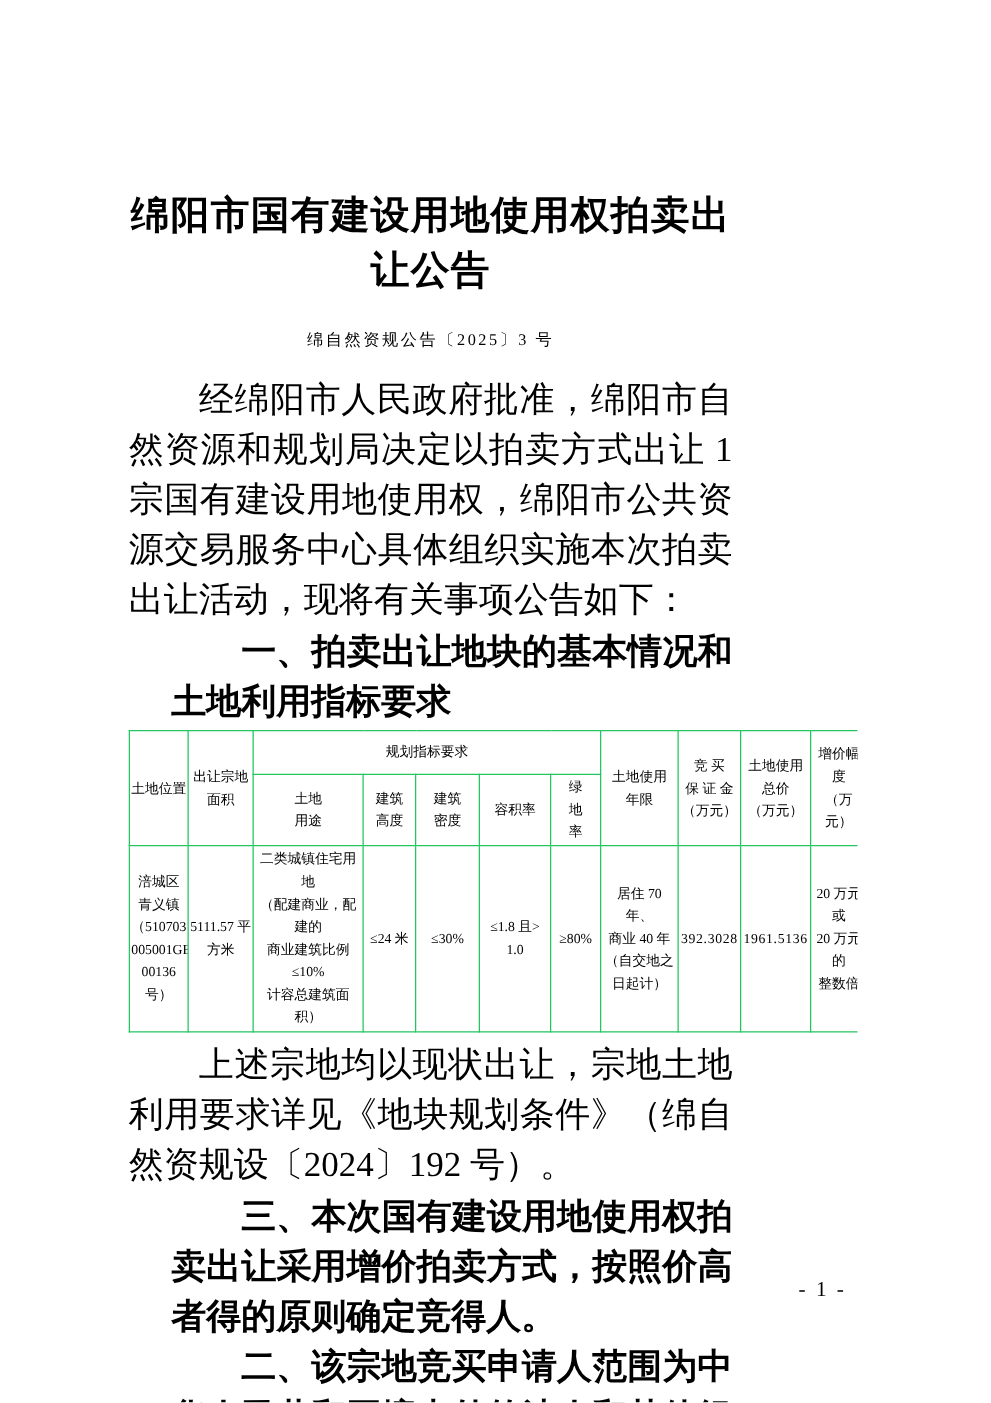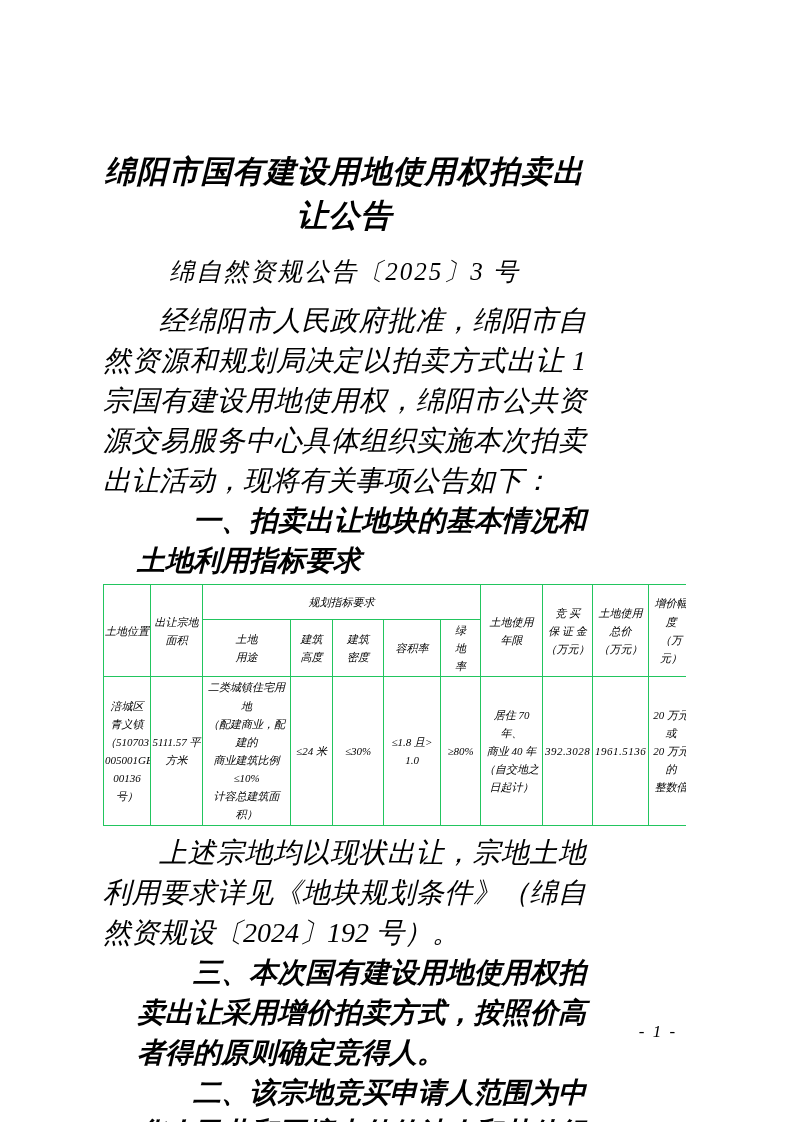--- a/index.html
+++ b/index.html
@@ -4,32 +4,31 @@
 <style>
   html, body { margin:0; padding:0; background:#ffffff; }
   .page {
     position:relative;
     width:686px; height:1122px;
     background:#ffffff; color:#000;
     box-sizing:border-box;
     padding:0 100px 0 103px;
     overflow:hidden;
     font-family:"Liberation Serif","DejaVu Serif",serif;
-    font-style:italic;
   }
   .title {
     margin:150px 0 0 0;
     font-family:"Liberation Serif","DejaVu Serif",serif;
     font-weight:bold;
     font-size:31px; line-height:44px;
     text-align:center; letter-spacing:1px;
   }
   .doc-number {
     margin-top:20px;
-    font-size:25px; line-height:27px;
+    font-size:13px; line-height:27px;
     text-align:center; letter-spacing:2px;
     font-family:"Liberation Serif","DejaVu Serif",serif;
   }
   .para {
     margin:0;
     font-size:28px; line-height:40px;
     text-indent:2em; text-align:justify;
   }
   .serif { font-family:"Liberation Serif","DejaVu Serif",serif; }
   .hei   { font-family:"Liberation Sans","DejaVu Sans",sans-serif; font-weight:bold;margin-left:34px; }

